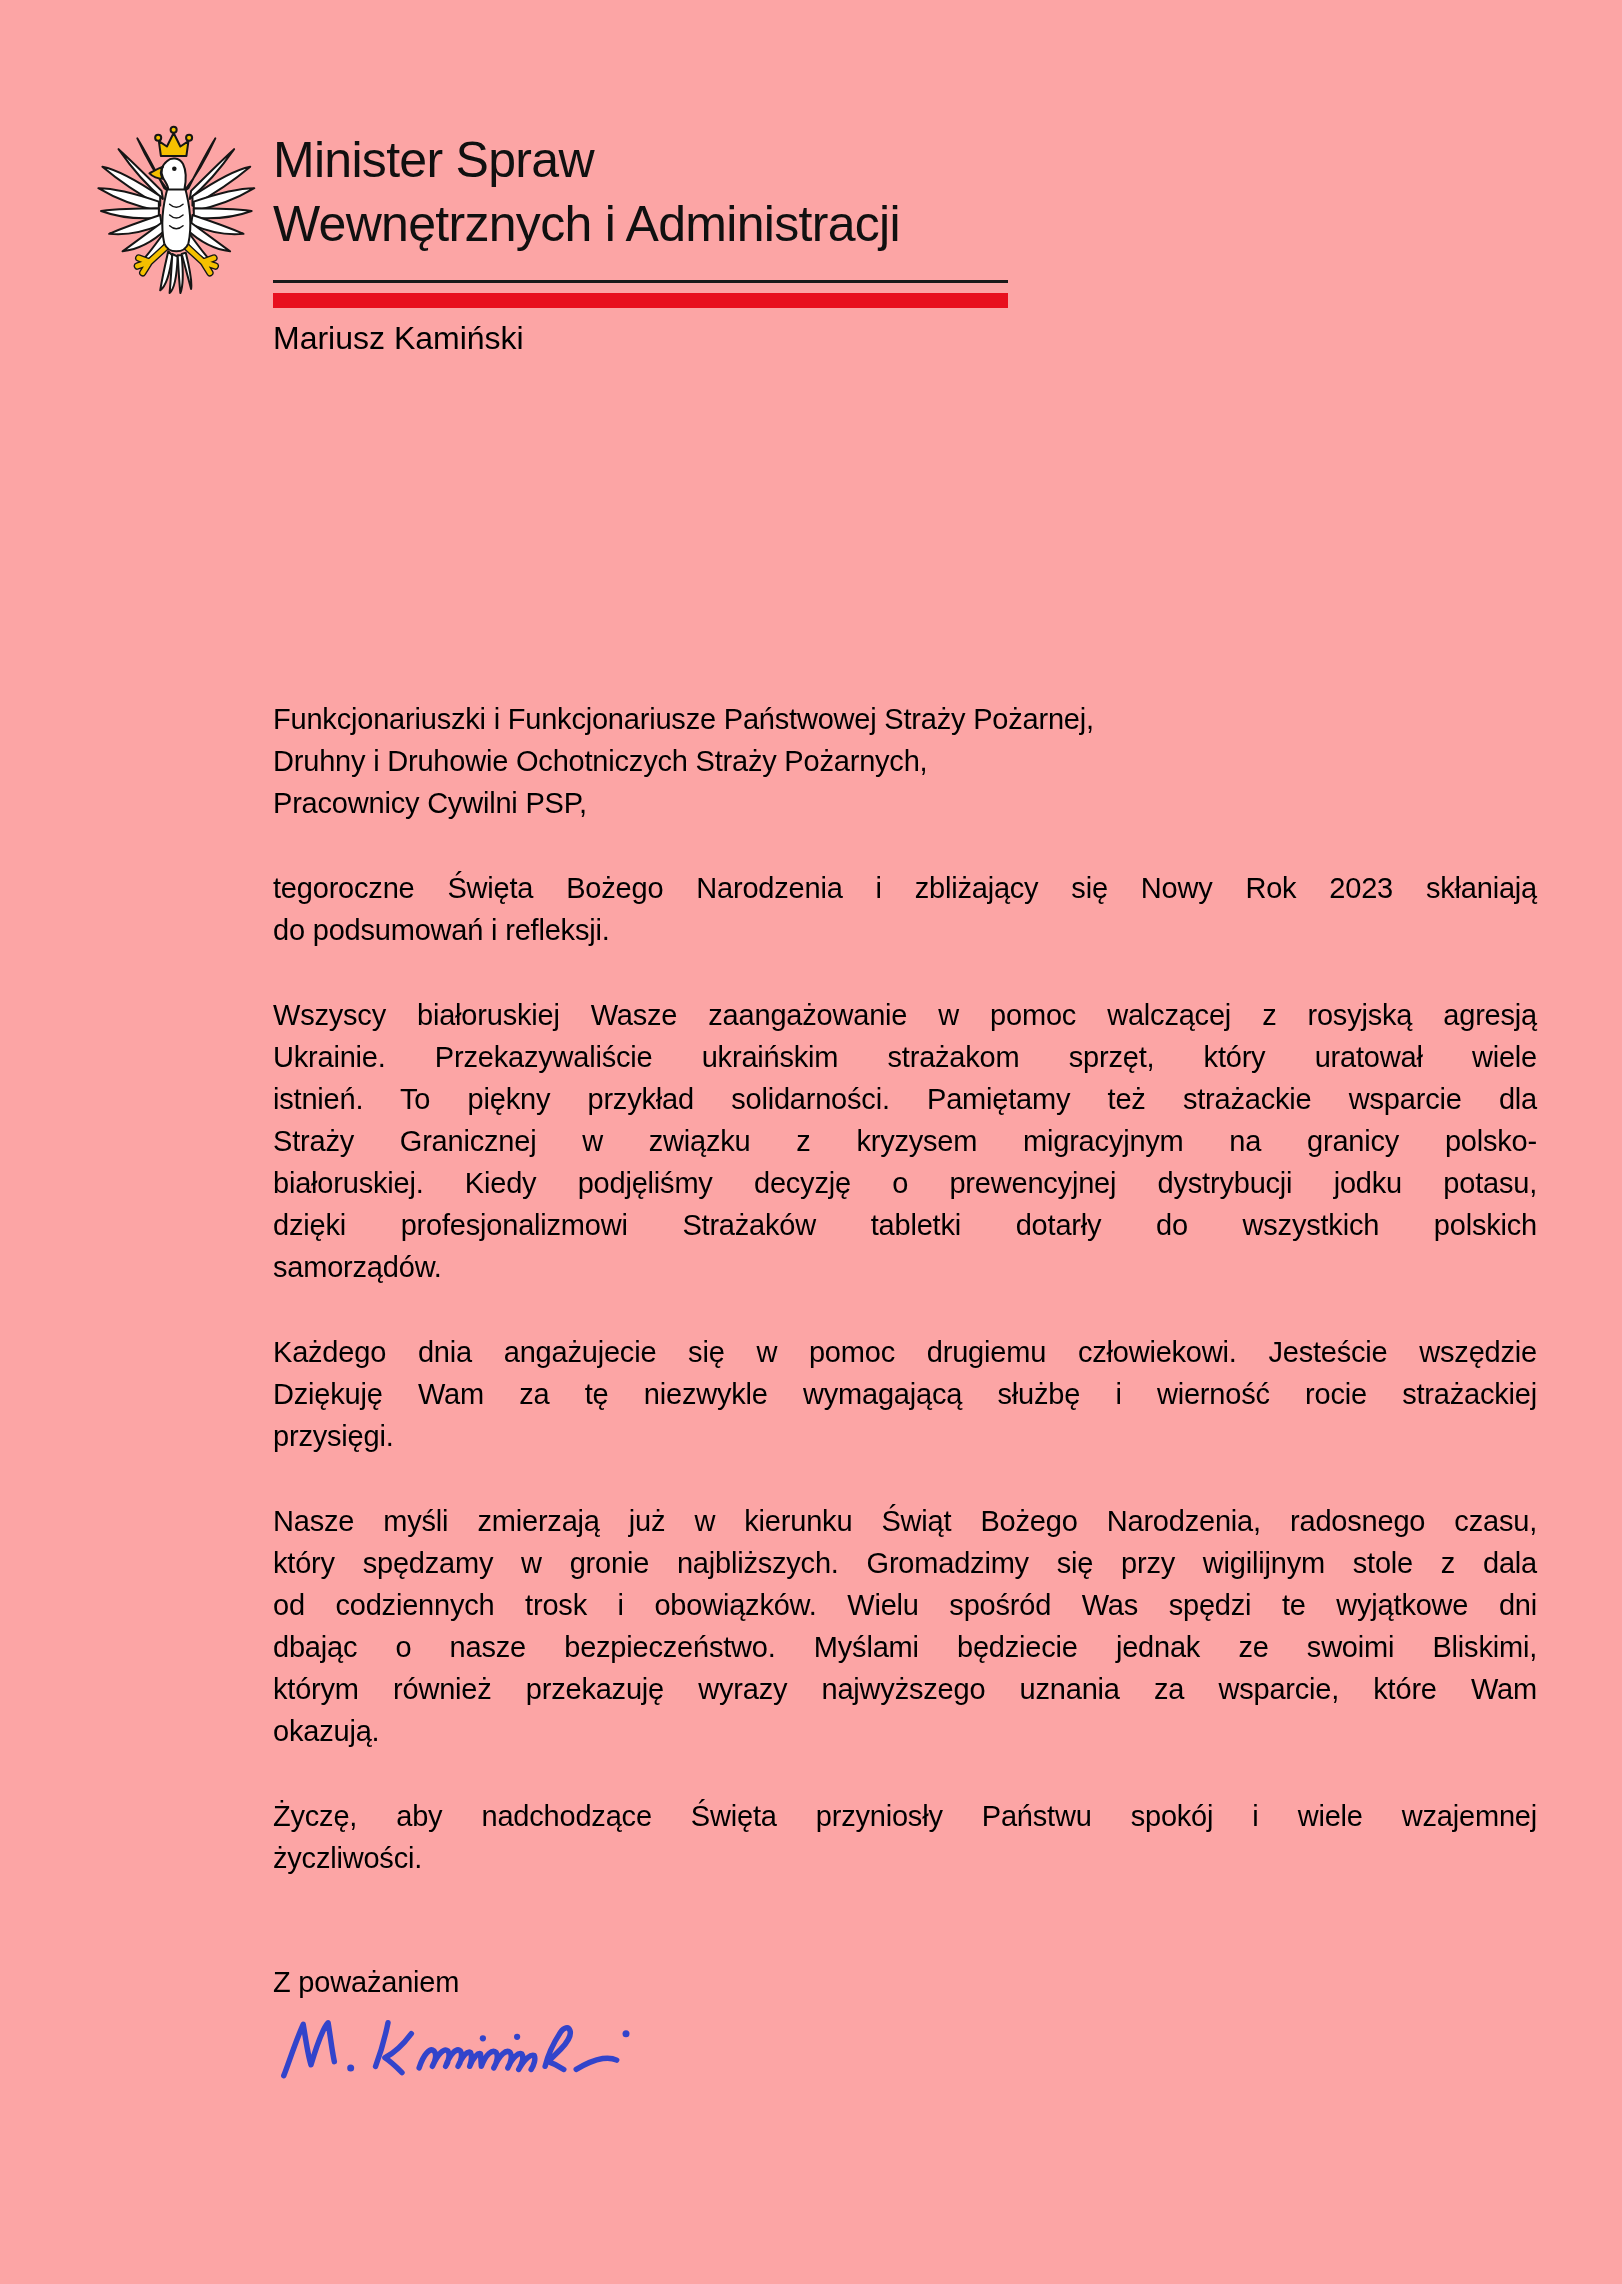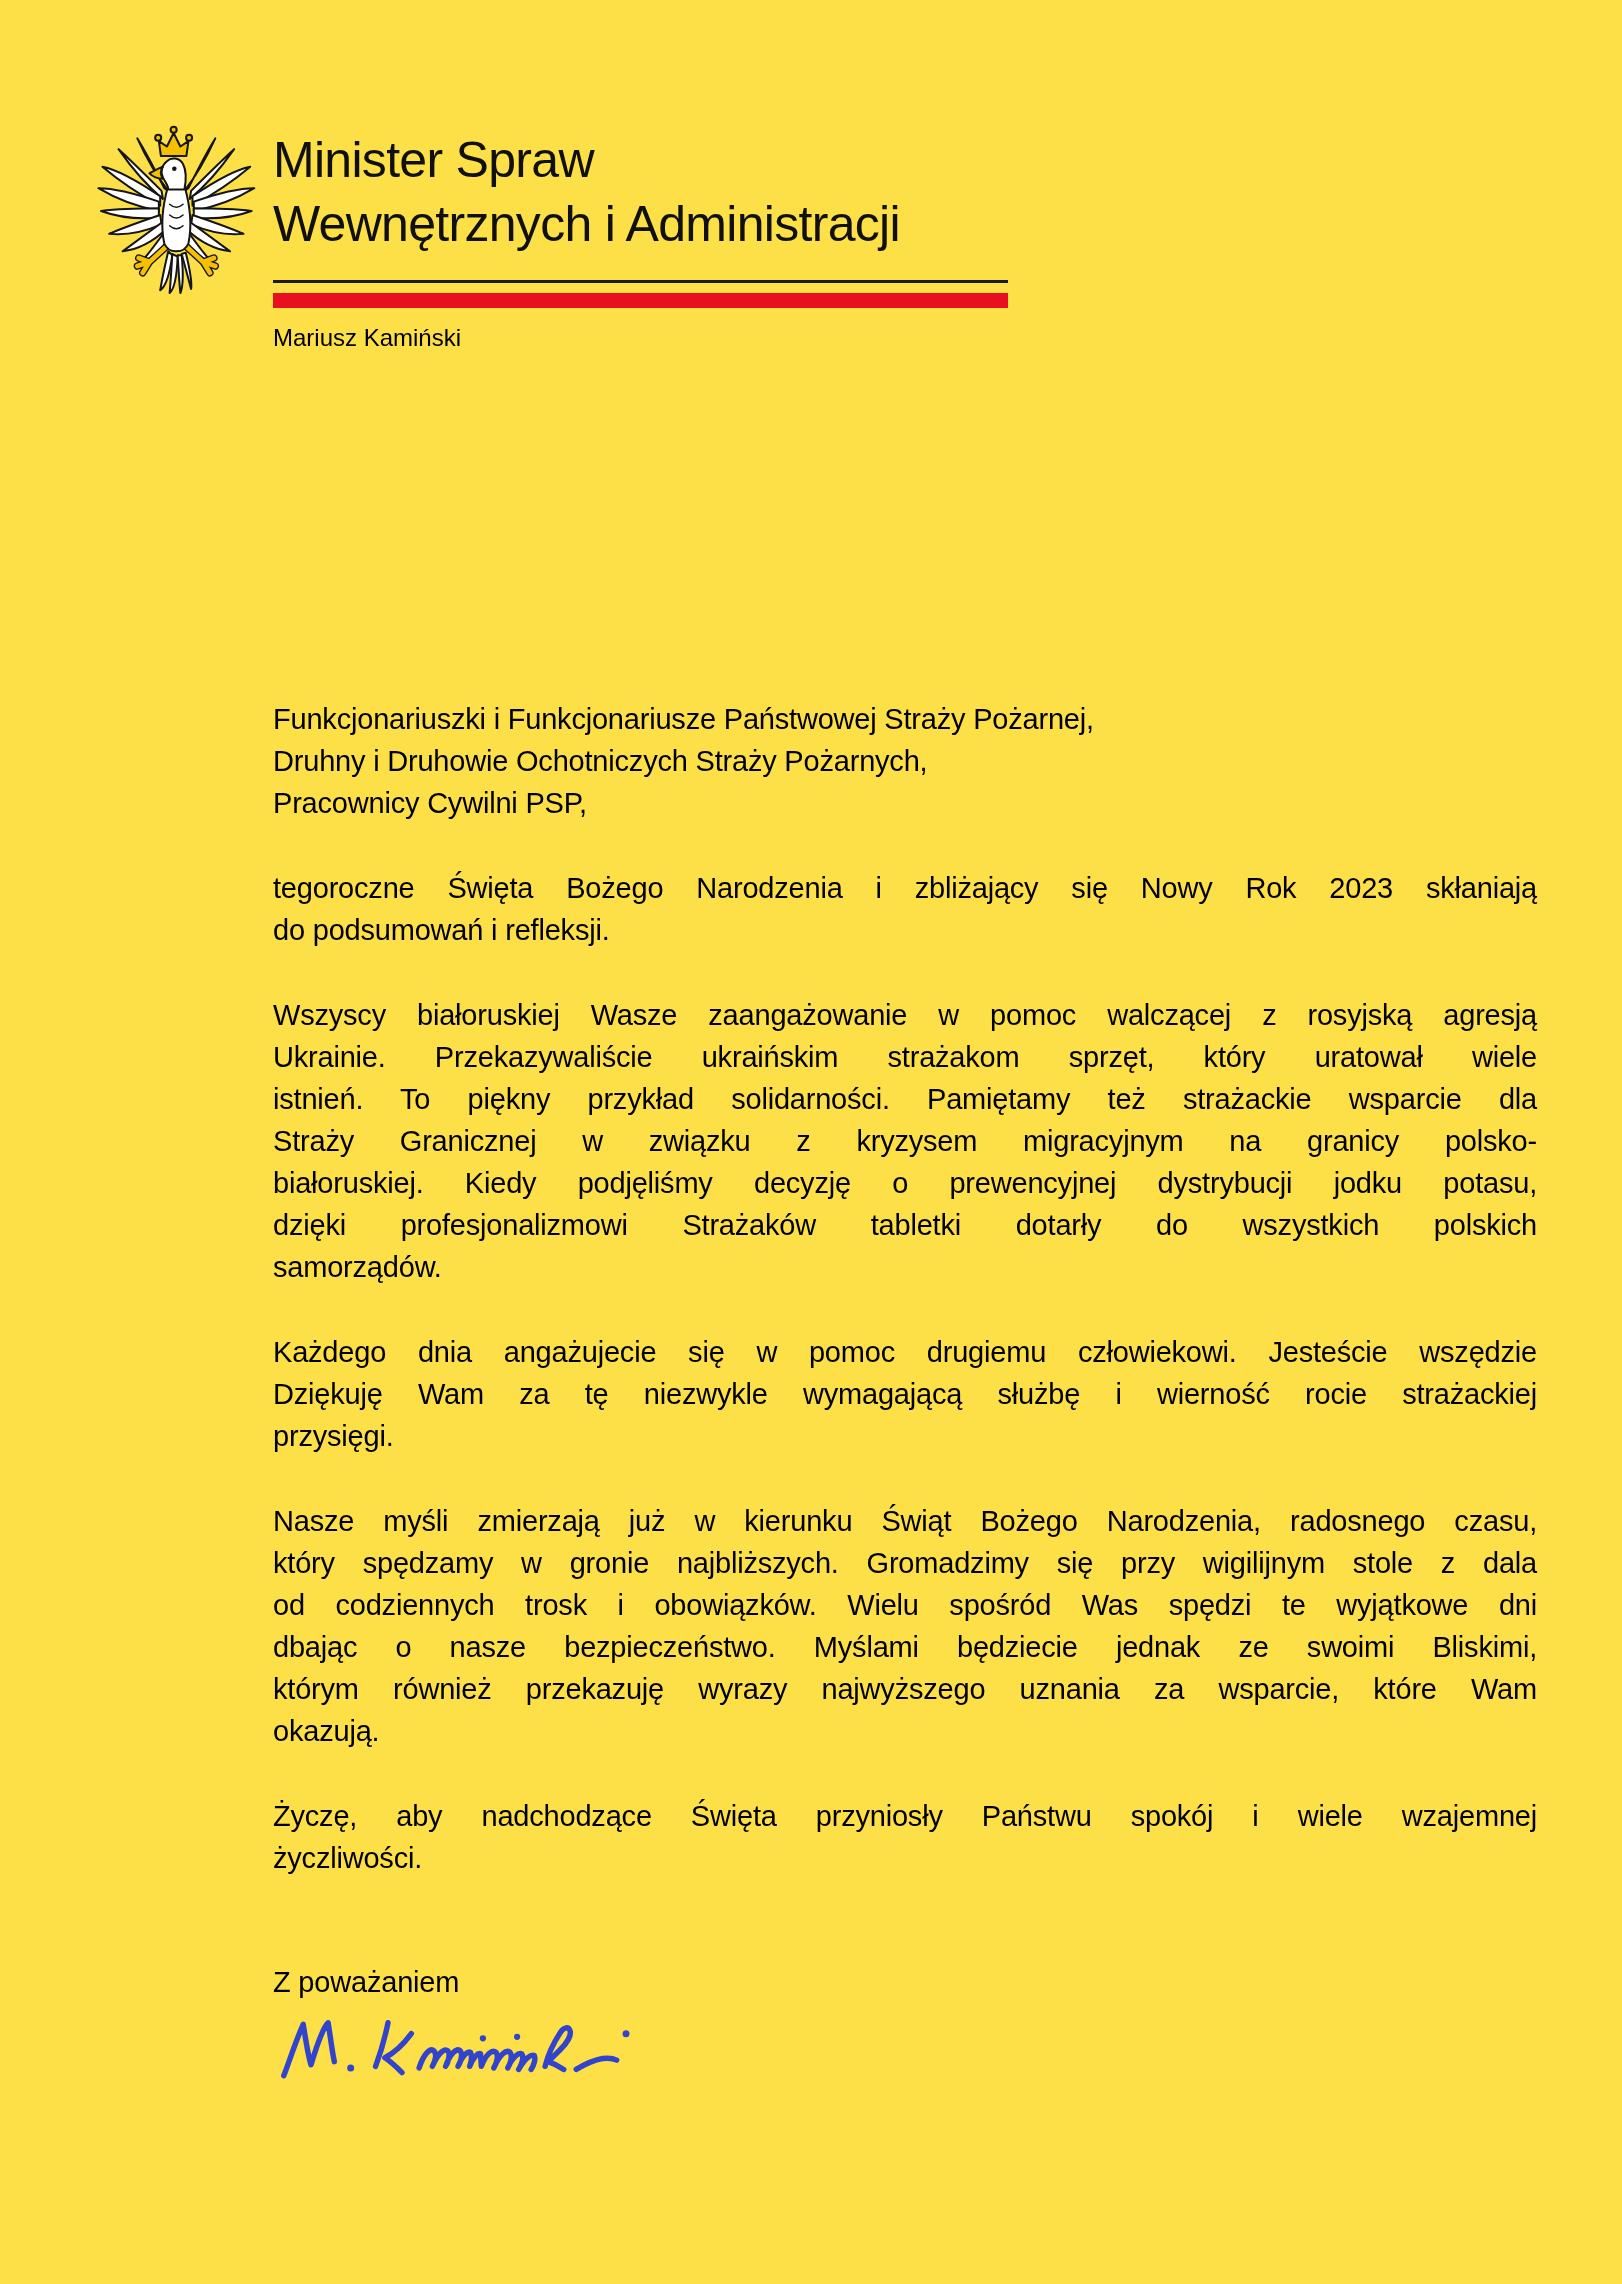--- a/index.html
+++ b/index.html
@@ -4,32 +4,32 @@
 <style>
   html,body{margin:0;padding:0;}
   body{
     width:1622px;height:2284px;
     background:#ffffff;
     position:relative;
     font-family:"Liberation Sans", sans-serif;
     color:#000;
     -webkit-font-smoothing:antialiased;
   }
-  .page{position:absolute;inset:0;background:#fde047;overflow:hidden;}
+  .page{position:absolute;inset:0;background:#fca5a5;overflow:hidden;}
 
   
   .emblem{position:absolute;left:93px;top:123px;width:168px;height:176px;}
   .title{
     position:absolute;left:273px;top:128px;
     font-size:50px;line-height:64px;font-weight:500;
     color:#101010;letter-spacing:-0.7px;white-space:nowrap;
   }
   .sep-black{position:absolute;left:273px;top:280px;width:735px;height:3.4px;background:var(--line-black,#1a1a1a);}
   .sep-red{position:absolute;left:273px;top:293px;width:735px;height:15.4px;background:var(--flag-red,#e8101e);}
-  .minister{position:absolute;left:273px;top:321px;font-size:24px;line-height:34px;color:#000;}
+  .minister{position:absolute;left:273px;top:321px;font-size:32px;line-height:34px;color:#000;}
 
   
   .letter{
     position:absolute;left:273px;top:698px;width:1264px;
     font-size:29px;line-height:42px;letter-spacing:-0.2px;
     display:flex;flex-direction:column;
   }
   .block{margin:0 0 43px 0;}
   .line{min-height:42px;}
   .jline{text-align:justify;text-align-last:justify;}

